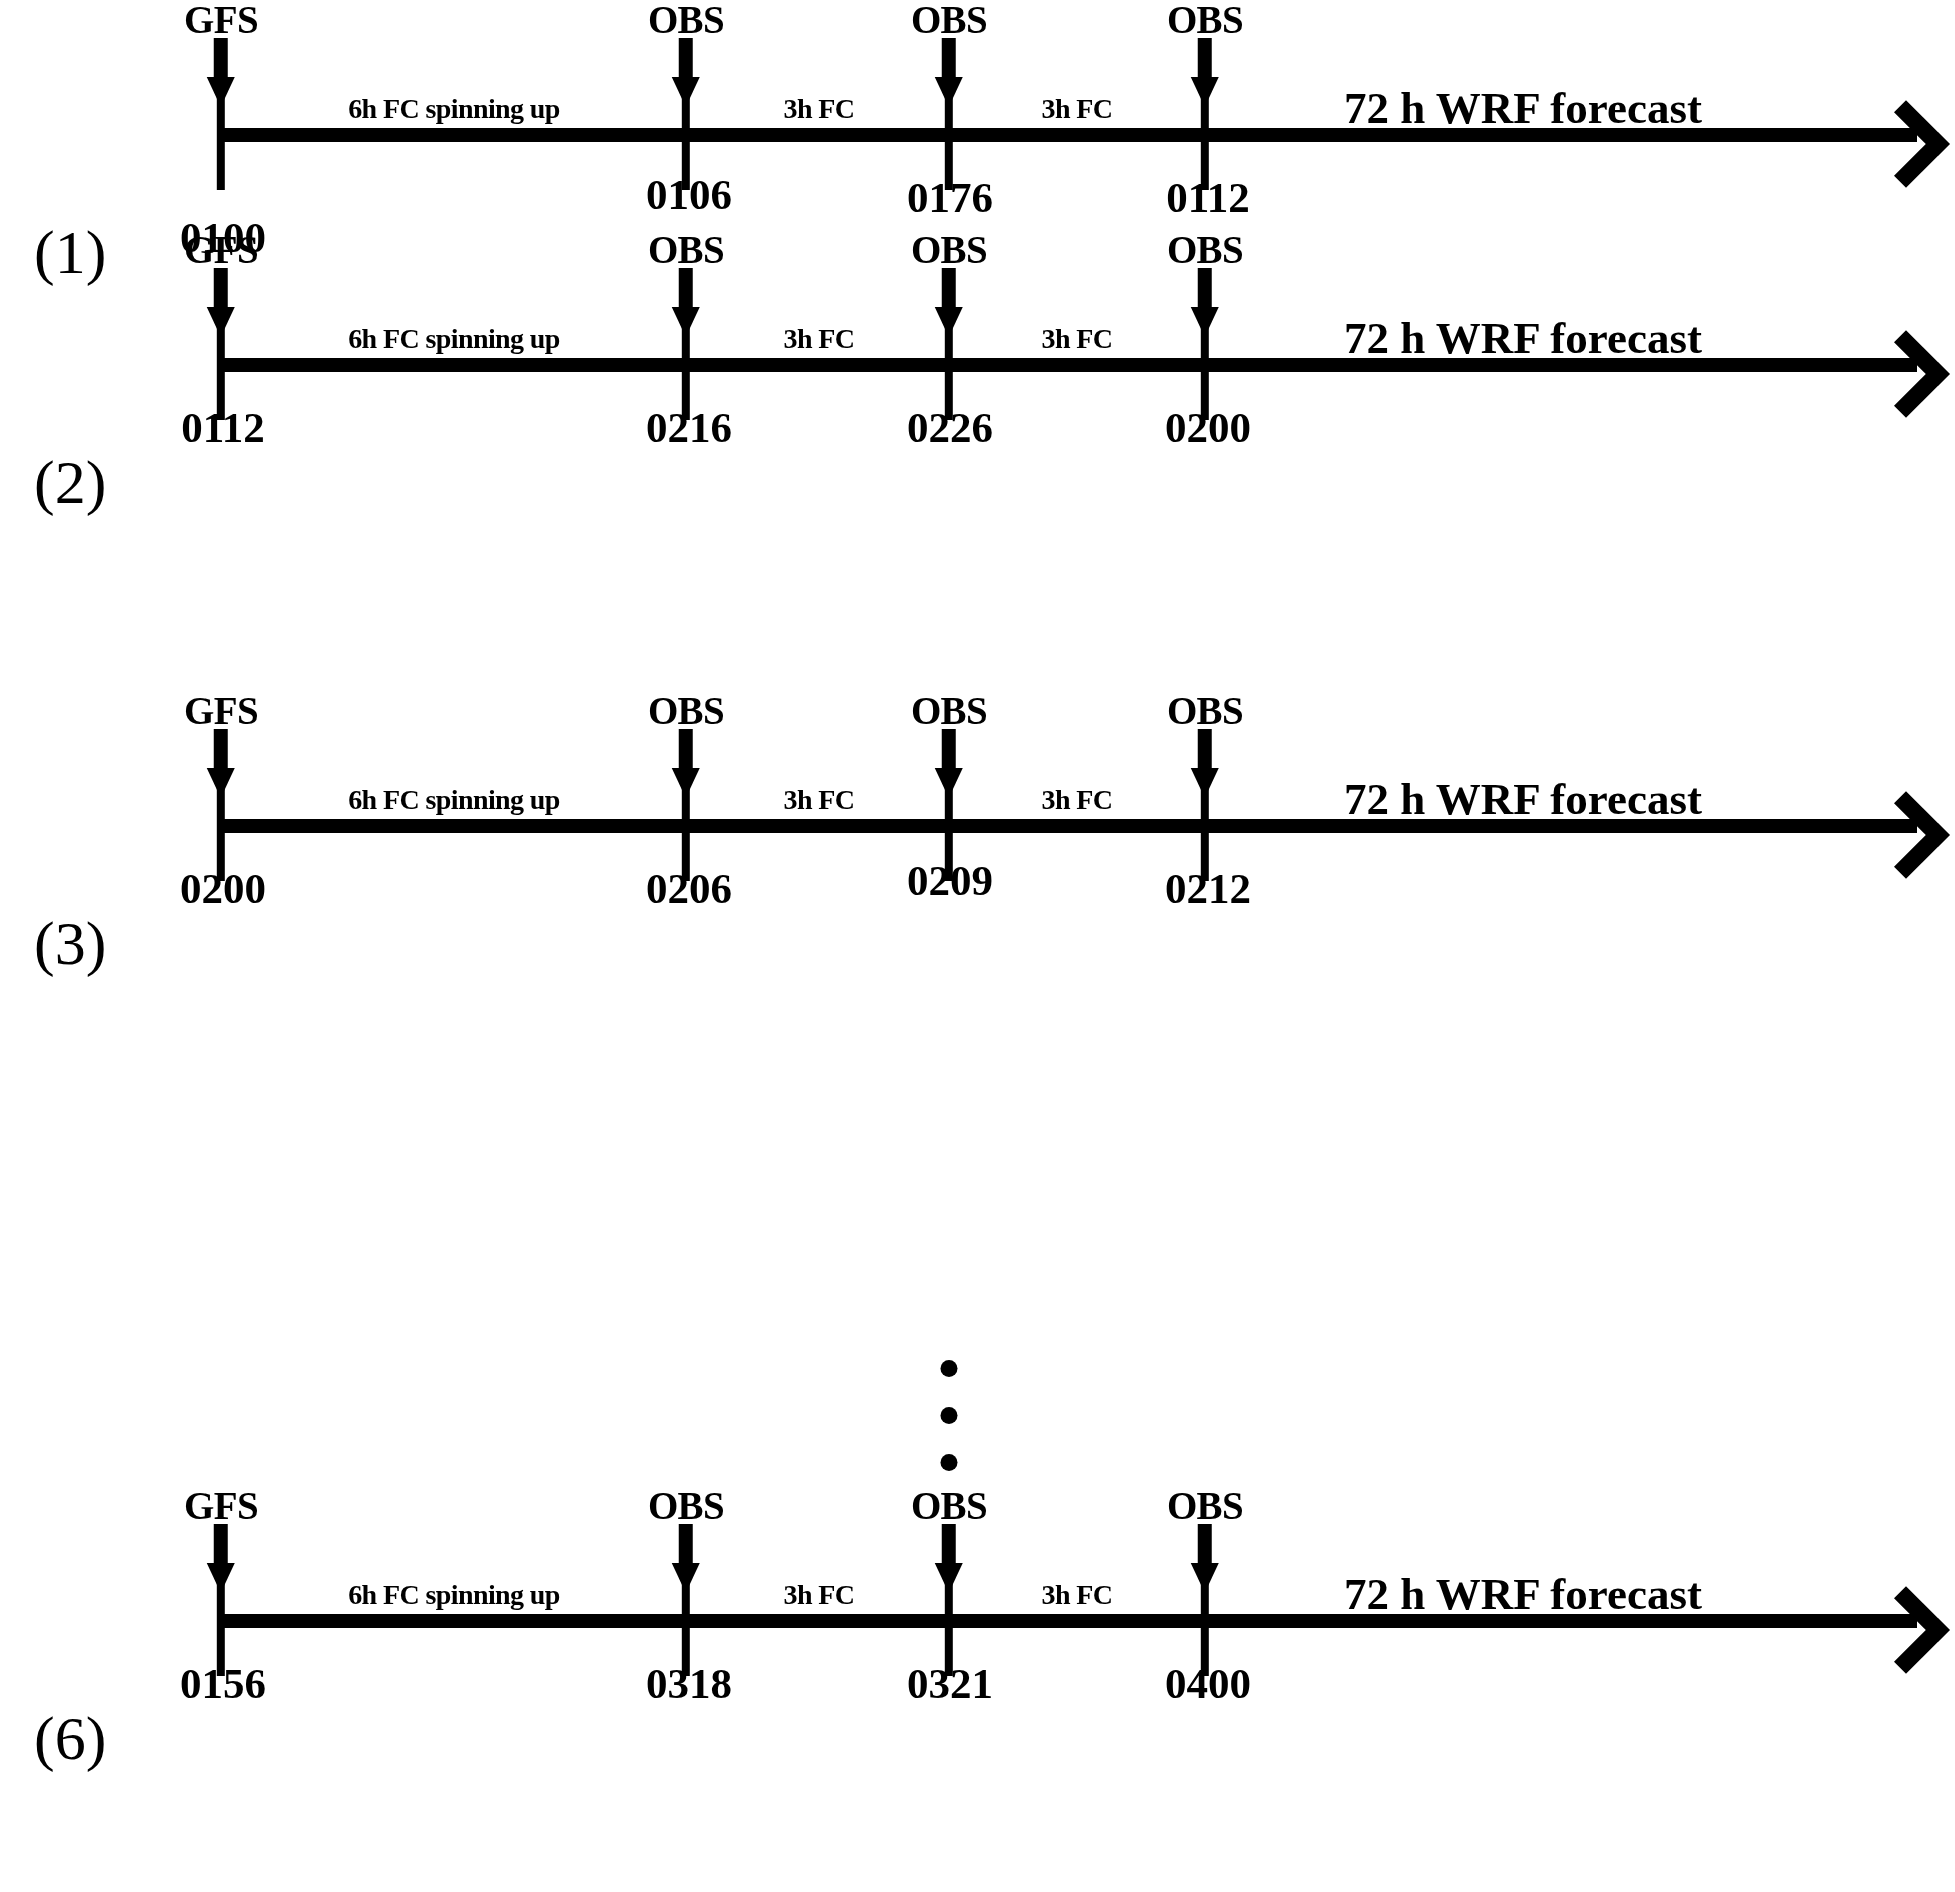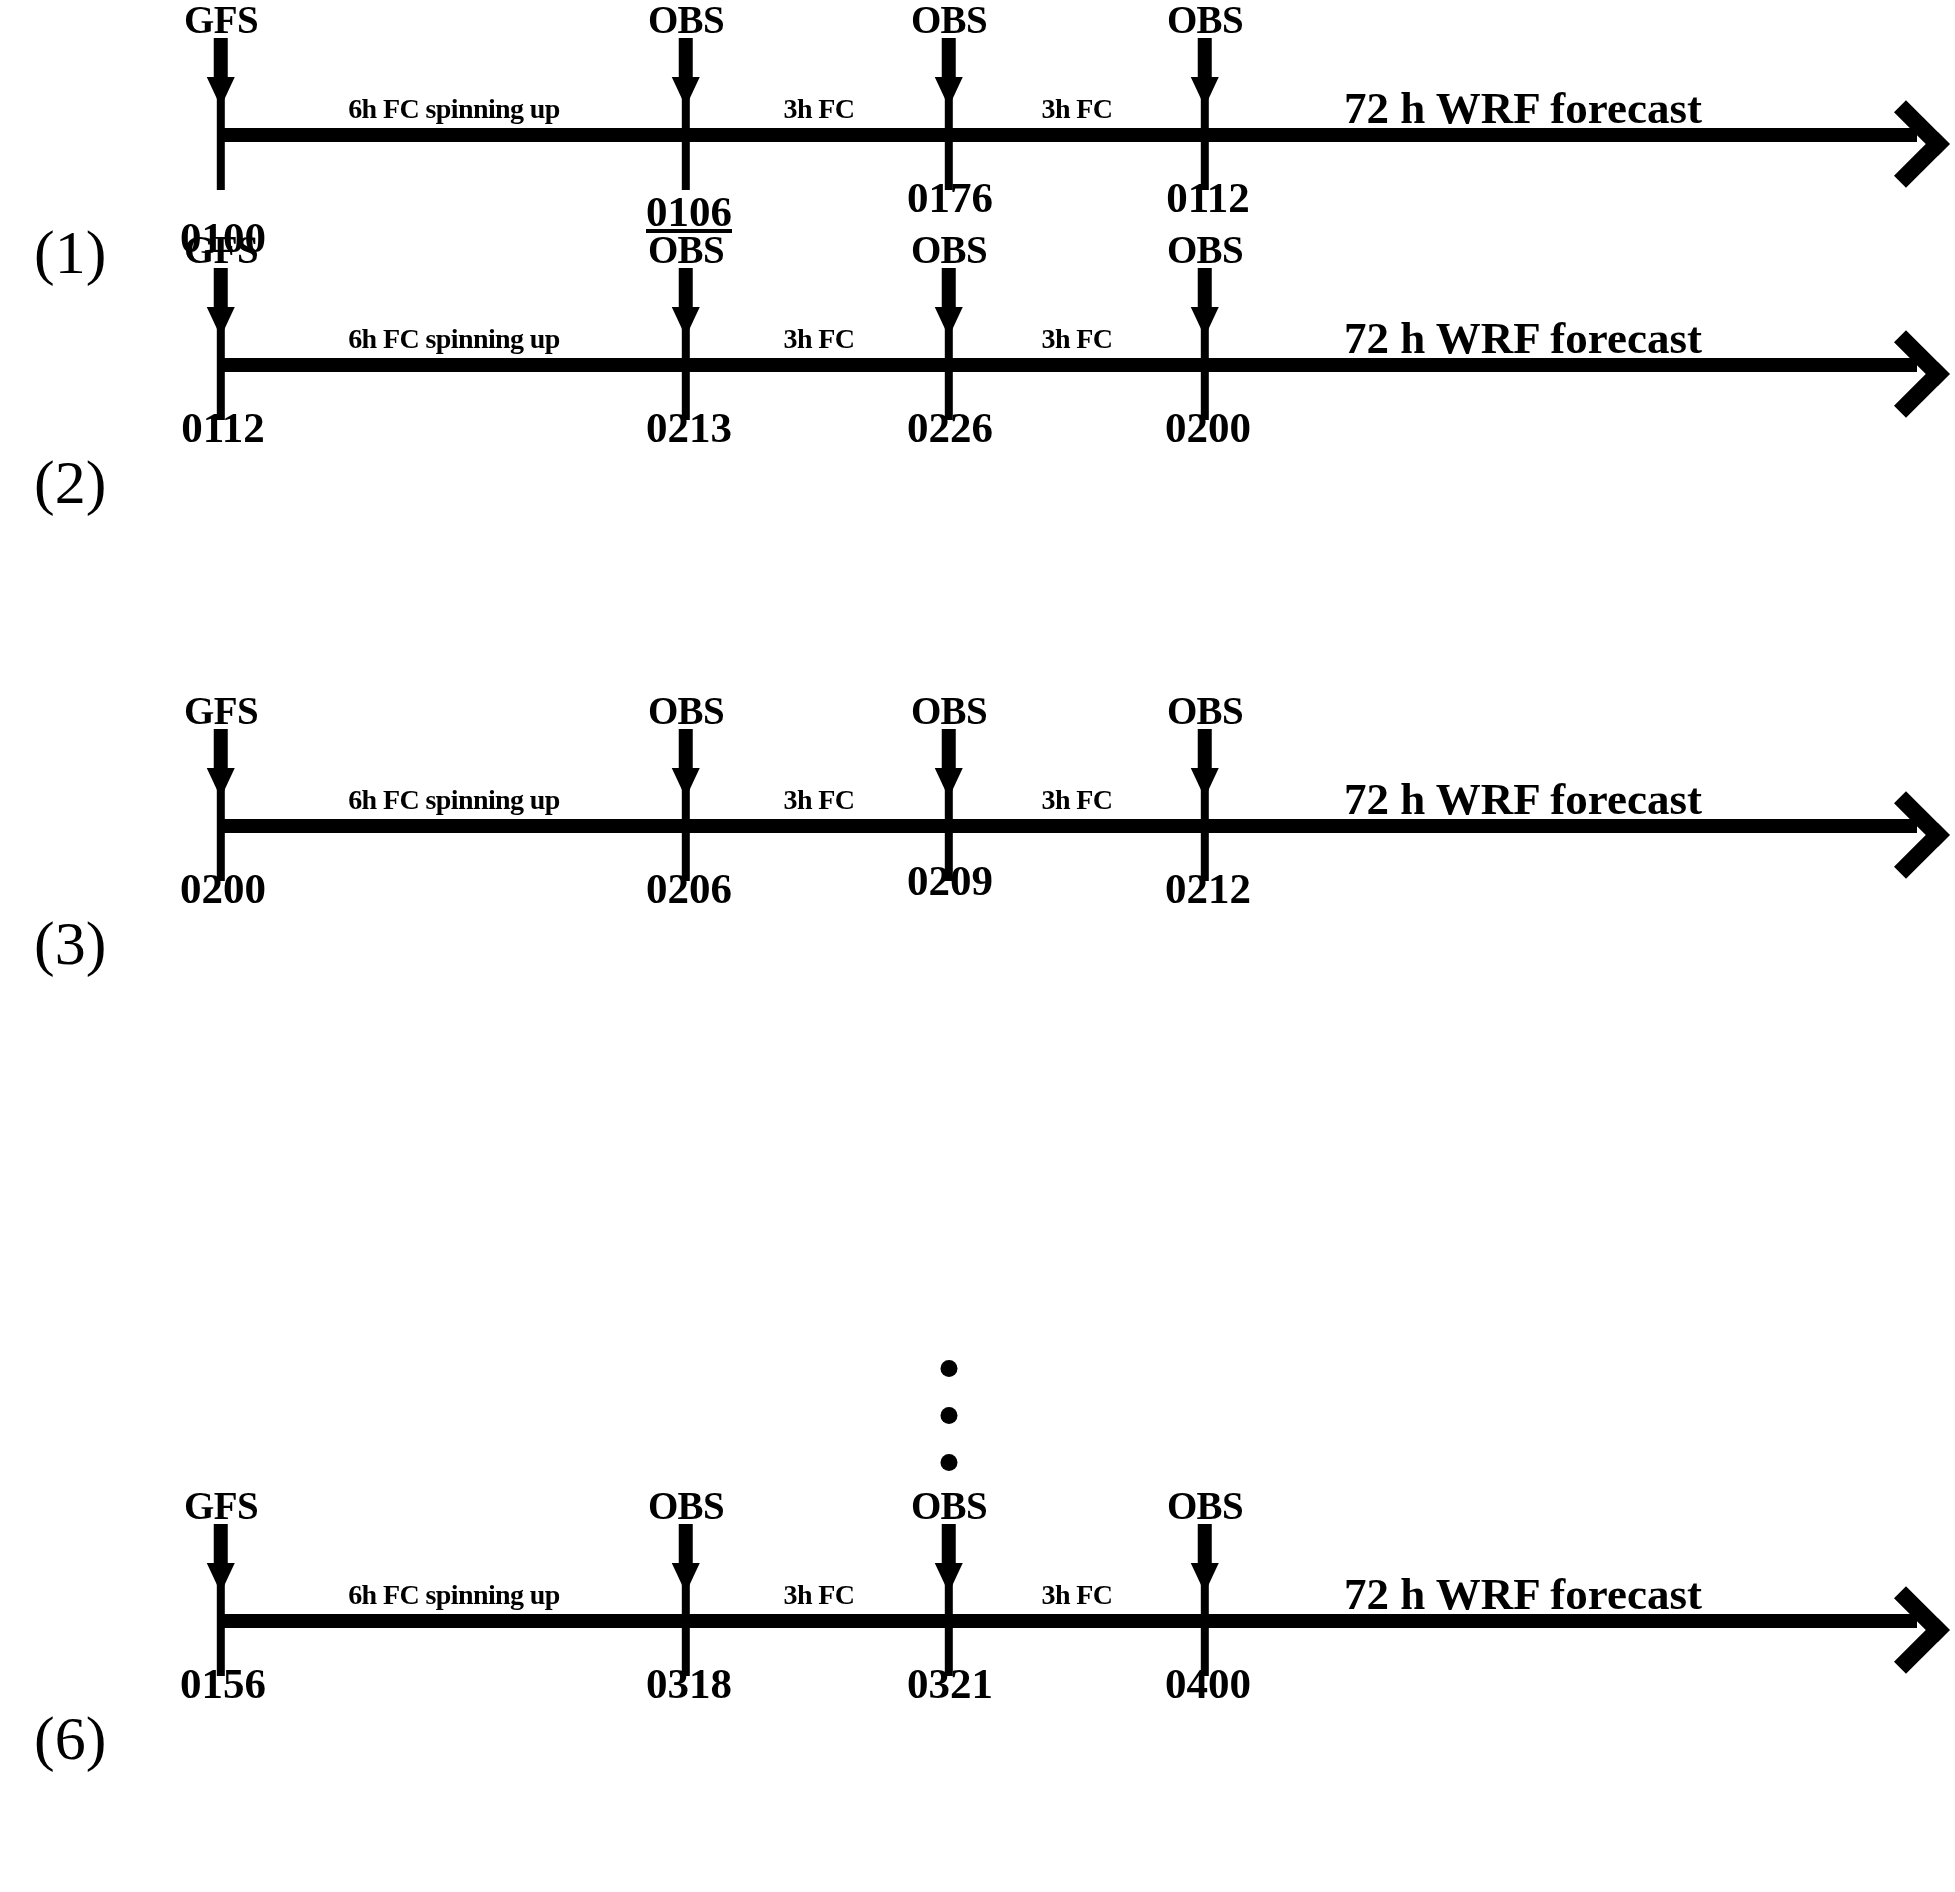--- a/index.html
+++ b/index.html
@@ -170,21 +170,21 @@
   <div class="axis-line" style="left:221px; top:130px; width:1696px; height:14.3px; top:128px;"></div>
   <div class="axis-line" style="left:221px; top:128px; width:1696px;"></div>
   <div class="axis-head chevron" style="left:1875px; top:113px;"></div>
 
   <div class="tick" style="left:221px; top:83px; height:107px;"></div>
   <div class="tick" style="left:686px; top:83px; height:107px;"></div>
   <div class="tick" style="left:949px; top:83px; height:107px;"></div>
   <div class="tick" style="left:1205px; top:83px; height:107px;"></div>
 
   <div class="time-label" style="left:223px; top:176px;margin-top:40px;">0100</div>
-  <div class="time-label" style="left:689px; top:190px;text-decoration:underline;">0106</div>
+  <div class="time-label" style="left:689px; top:173px;">0106</div>
   <div class="time-label" style="left:950px; top:176px;">0176</div>
   <div class="time-label" style="left:1208px; top:176px;">0112</div>
 </div>
 
 <div class="block" style="top:230px;">
 
   <div class="step-label" style="top:221px;">(2)</div>
 
   <div class="src-label" style="left:221px; top:0px;">GFS</div>
   <div class="src-label" style="left:686px; top:0px;">OBS</div>
@@ -215,21 +215,21 @@
 
   <div class="axis-line" style="left:221px; top:128px; width:1696px;"></div>
   <div class="axis-head chevron" style="left:1875px; top:113px;"></div>
 
   <div class="tick" style="left:221px; top:83px; height:107px;"></div>
   <div class="tick" style="left:686px; top:83px; height:107px;"></div>
   <div class="tick" style="left:949px; top:83px; height:107px;"></div>
   <div class="tick" style="left:1205px; top:83px; height:107px;"></div>
 
   <div class="time-label" style="left:223px; top:176px;">0112</div>
-  <div class="time-label" style="left:689px; top:176px;">0213</div>
+  <div class="time-label" style="left:689px; top:176px;">0216</div>
   <div class="time-label" style="left:950px; top:176px;">0226</div>
   <div class="time-label" style="left:1208px; top:176px;">0200</div>
 </div>
 
 <div class="block" style="top:691px;">
 
   <div class="step-label" style="top:221px;">(3)</div>
 
   <div class="src-label" style="left:221px; top:0px;">GFS</div>
   <div class="src-label" style="left:686px; top:0px;">OBS</div>

